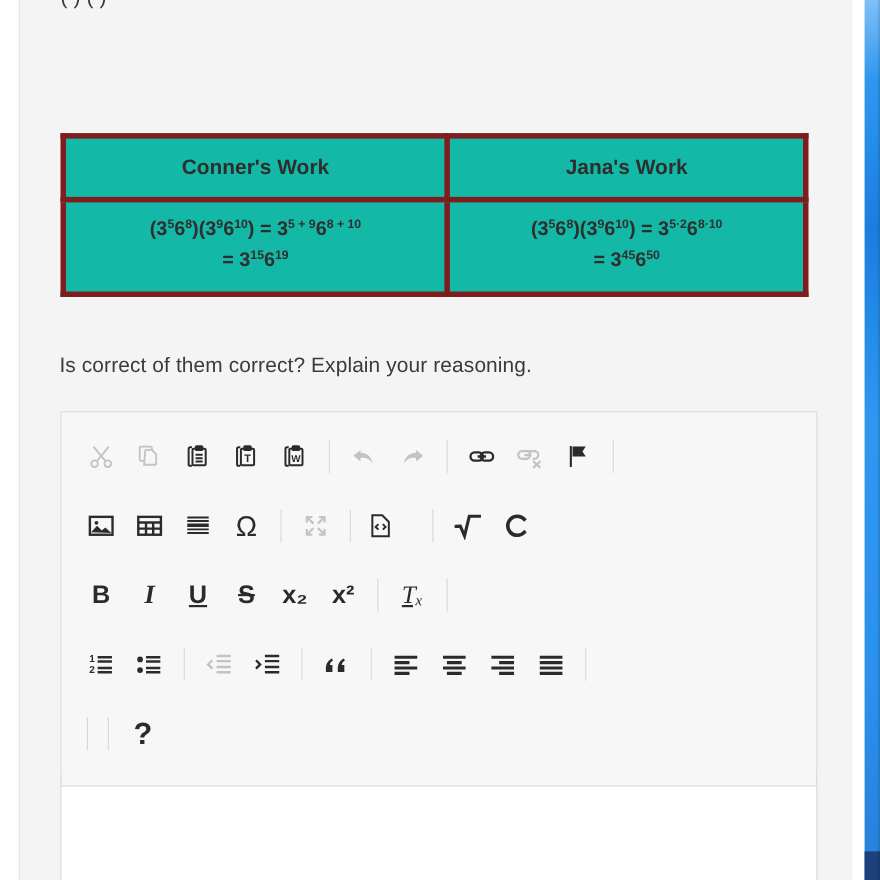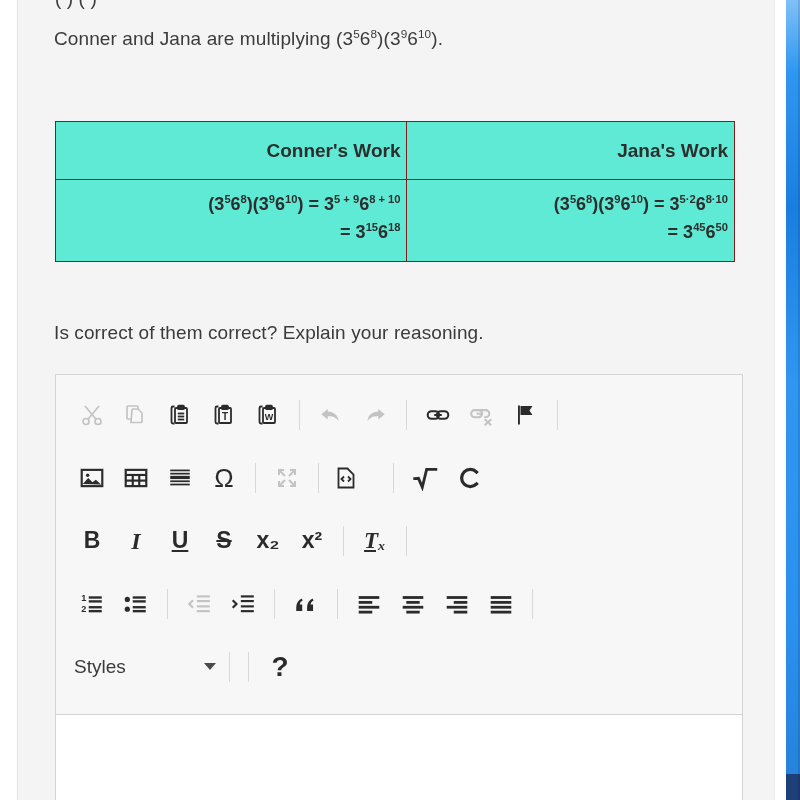--- a/index.html
+++ b/index.html
@@ -62,24 +62,24 @@
 
   
   .work-table {
     position: absolute;
     left: 36px; top: 121px;
     width: 680px;
     border-collapse: collapse;
     background: #f4f4f4;
   }
   .work-table th, .work-table td {
-    border: 1px solid #7f1d1d;
-    text-align: right;
+    border: 5px solid #7f1d1d;
+    text-align: center;
     color: #2e2e2e;
-    background: #5eead4;
+    background: #14b8a6;
   }
   .work-table th {
     font-size: 19px;
     font-weight: bold;
     height: 58px;
     padding: 0 6px;
   }
   .work-table td {
     font-size: 18px;
     padding: 11px 6px 14px 6px;
@@ -150,21 +150,21 @@
     line-height: 1;
   }
   .g.italic { font-family: "Liberation Serif", serif; font-style: italic; font-size: 24px; }
   .g.under { text-decoration: underline; }
   .g.strike { text-decoration: line-through; }
   .g.omega { font-size: 26px; font-weight: normal; }
   .g.quest { font-size: 28px; }
   .tx-glyph {
     font-family: "Liberation Serif", serif;
     font-style: italic;
-    font-weight: bold;
+    font-weight: normal;
     font-size: 23px;
     text-decoration: underline;
   }
 
   
   .dd {
     display: flex; align-items: center;
     min-width: 150px;
     padding: 0 4px;
   }
@@ -221,38 +221,37 @@
 <body>
 
 <div id="page">
 
   <div class="left-gutter"></div>
 
   <div class="content">
 
     <div class="clipped-line">(    ) (    )</div>
 
-    <div class="question-text"><span>Conner and Jana are multiplying (3</span><sup class="sup">5</sup><span>6</span><sup class="sup">8</sup><span>)(3</span><sup class="sup">9</sup><span>6</span><sup class="sup">10</sup><span>).</span></div>
 
     <table class="work-table">
       <colgroup>
           <col class="c1">
           <col class="c2">
         </colgroup>
       <thead>
         <tr>
           <th>Conner's Work</th>
           <th>Jana's Work</th>
         </tr>
       </thead>
       <tbody>
         <tr>
           <td>
             <span class="expr-line"><span>(3</span><sup class="sup">5</sup><span>6</span><sup class="sup">8</sup><span>)(3</span><sup class="sup">9</sup><span>6</span><sup class="sup">10</sup><span>) = 3</span><sup class="sup">5 + 9</sup><span>6</span><sup class="sup">8 + 10</sup></span>
-            <span class="expr-line"><span>= 3</span><sup class="sup">15</sup><span>6</span><sup class="sup">18</sup></span>
+            <span class="expr-line"><span>= 3</span><sup class="sup">15</sup><span>6</span><sup class="sup">19</sup></span>
           </td>
           <td>
             <span class="expr-line"><span>(3</span><sup class="sup">5</sup><span>6</span><sup class="sup">8</sup><span>)(3</span><sup class="sup">9</sup><span>6</span><sup class="sup">10</sup><span>) = 3</span><sup class="sup">5·2</sup><span>6</span><sup class="sup">8·10</sup></span>
             <span class="expr-line"><span>= 3</span><sup class="sup">45</sup><span>6</span><sup class="sup">50</sup></span>
           </td>
         </tr>
       </tbody>
     </table>
 
     <div class="explain-text">Is correct of them correct? Explain your reasoning.</div>
@@ -506,24 +505,20 @@
               <line x1="2.5" y1="6" x2="21.5" y2="6"></line>
                 <line x1="2.5" y1="10.5" x2="21.5" y2="10.5"></line>
               <line x1="2.5" y1="15" x2="21.5" y2="15"></line>
                 <line x1="2.5" y1="19.5" x2="21.5" y2="19.5"></line>
             </svg>
           </div>
           <div class="sep"></div>
         </div>
 
         <div class="trow">
-          <div class="dd">
-            <span class="dd-label">Styles</span>
-            <span class="caret"></span>
-          </div>
           <div class="sep"></div>
           <div class="sep"></div>
           <div class="tbtn">
             <span class="g quest">?</span>
           </div>
         </div>
 
       </div>
 
       <div class="editor-body" placeholder=""></div>

